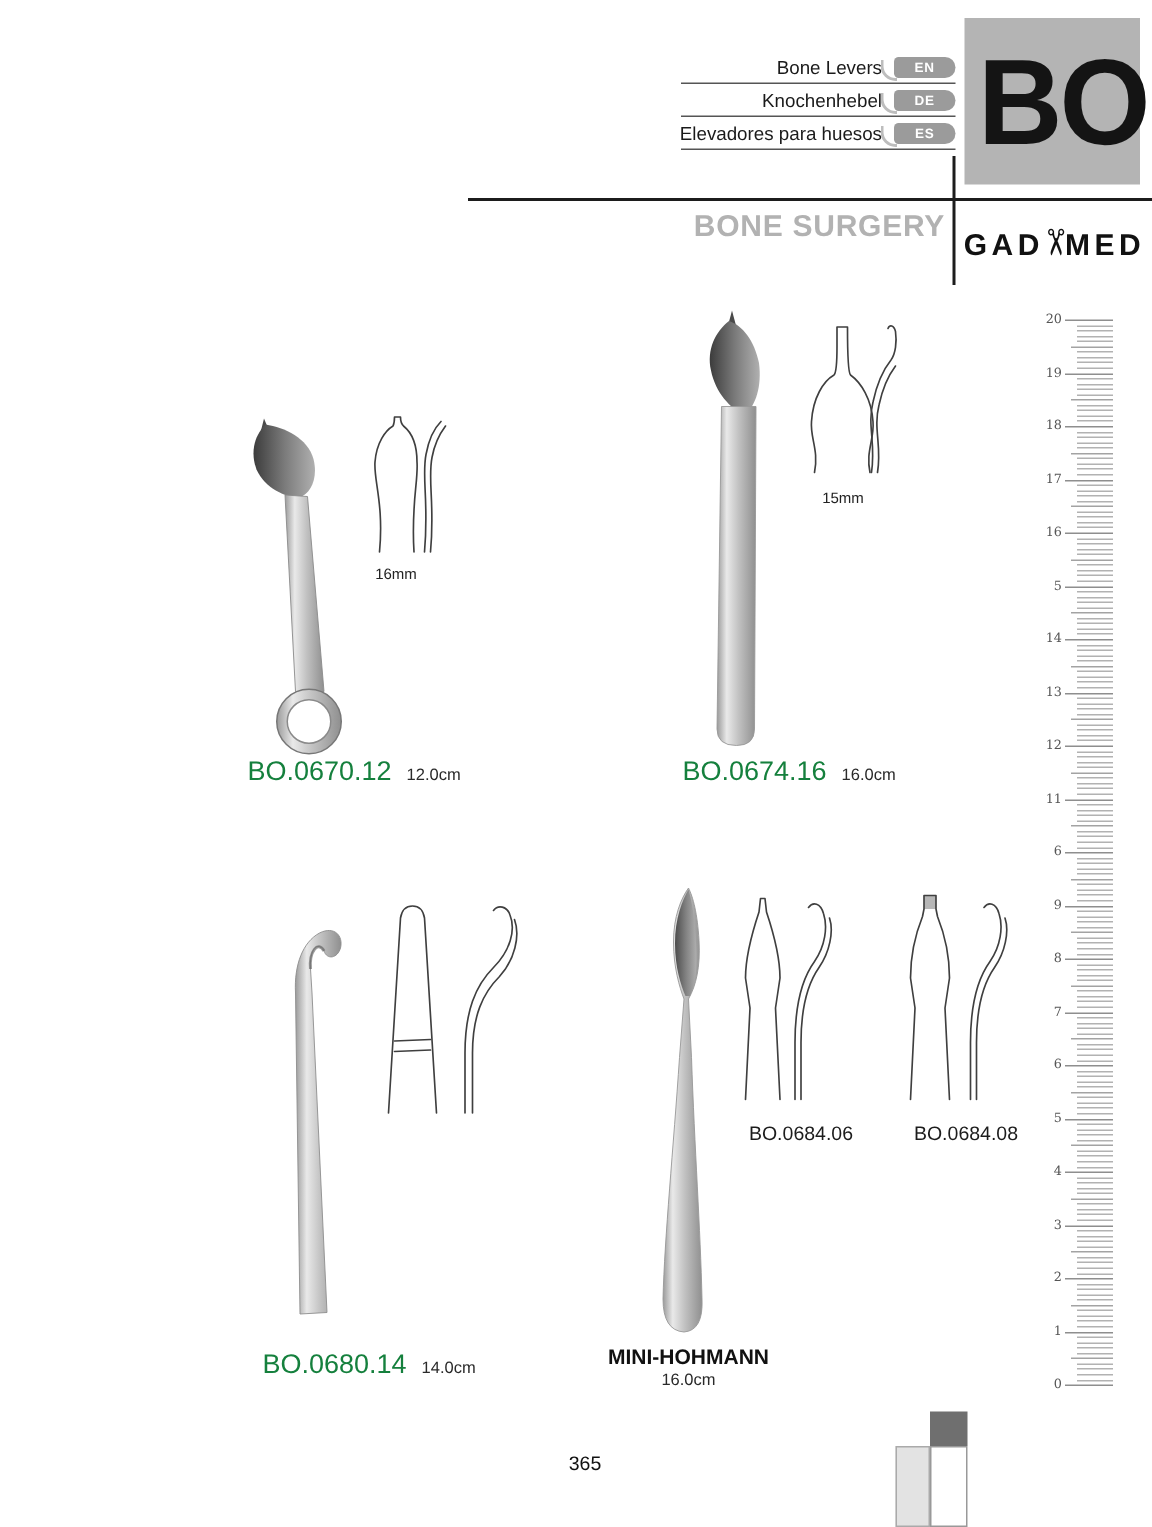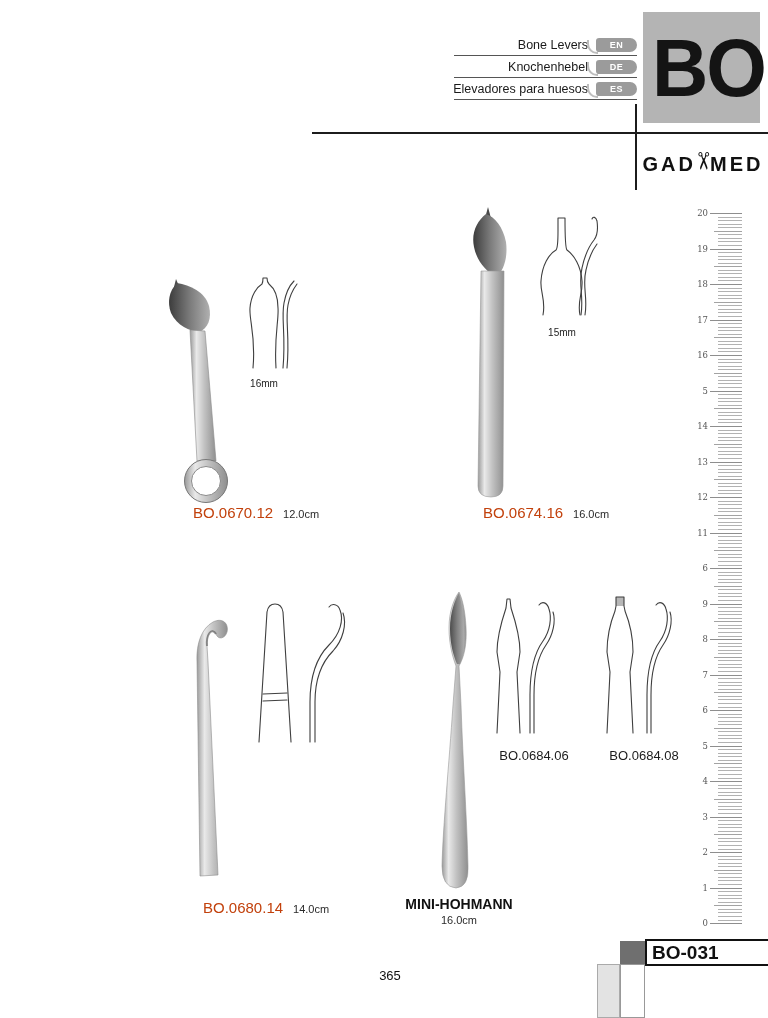--- a/index.html
+++ b/index.html
@@ -34,21 +34,21 @@
   .brand .b-txt{font-size:20px;font-weight:600;letter-spacing:3px;}
   .brand .scissors{display:inline-block;font-size:24px;transform:rotate(90deg);
          margin:0 -3px;position:relative;top:-3px;}
 
   
   .art{position:absolute;left:0;top:0;}
   .ln{fill:none;stroke:#3f3f3f;stroke-width:1.1;stroke-linecap:round;stroke-linejoin:round;}
 
   
   .plabel{position:absolute;display:flex;align-items:baseline;gap:10px;white-space:nowrap;}
-  .plabel .code{font-size:15px;color:#c2410c;margin-left:28px;}
+  .plabel .code{font-size:18px;color:#15803d;}
   .plabel .size{font-size:11px;color:#2a2a2a;}
   .pl1{left:165px;top:504px}.pl2{left:455px;top:504px}.pl3{left:175px;top:899px}
   .p4label{position:absolute;left:398px;top:896px;width:122px;text-align:center;}
   .p4label .pname{font-size:14px;font-weight:bold;color:#111;}
   .p4label .size{font-size:11px;color:#2a2a2a;margin-top:2px;}
   .tiplabel{position:absolute;width:40px;text-align:center;font-size:10px;color:#222;}
   .tl1{left:244px;top:378px}.tl2{left:542px;top:327px}
   .vlabel{position:absolute;width:92px;text-align:center;font-size:13px;color:#1c1c1c;top:748px;}
   .vl1{left:488px}.vl2{left:598px}
 
@@ -93,20 +93,21 @@
     <span class="lang-pill">ES</span>
   </div>
   <div class="lang-line l1"></div>
   <div class="lang-line l2"></div>
   <div class="lang-line l3"></div>
 
   <div class="bo-box">
     <span>BO</span>
   </div>
   <div class="hrule"></div>
+  <div class="title-en">BONE SURGERY</div>
   <div class="vrule"></div>
   <div class="brand">
     <span class="b-txt">GAD</span>
     <span class="scissors">✂</span>
     <span class="b-txt">MED</span>
   </div>
 
   <svg class="art" width="768" height="1018" viewBox="0 0 768 1018">
     <defs>
       <linearGradient id="gShaft" x1="0" y1="0" x2="1" y2="0">
@@ -423,18 +424,17 @@
       <i class="rl half" style="top:905.3px"></i>
       <i class="rl minor" style="top:908.8px"></i>
       <i class="rl minor" style="top:912.4px"></i>
       <i class="rl minor" style="top:915.9px"></i>
       <i class="rl minor" style="top:919.5px"></i>
       <div class="rnum" style="top:918.0px">0</div>
       <i class="rl major" style="top:923.0px"></i>
     </div>
 
   <div class="f-darksq"></div>
-  <div class="f-code">BO-031</div>
   <div class="f-white"></div>
   <div class="f-light"></div>
   <div class="page-num">365</div>
 
 </div>
 
 </body></html>

